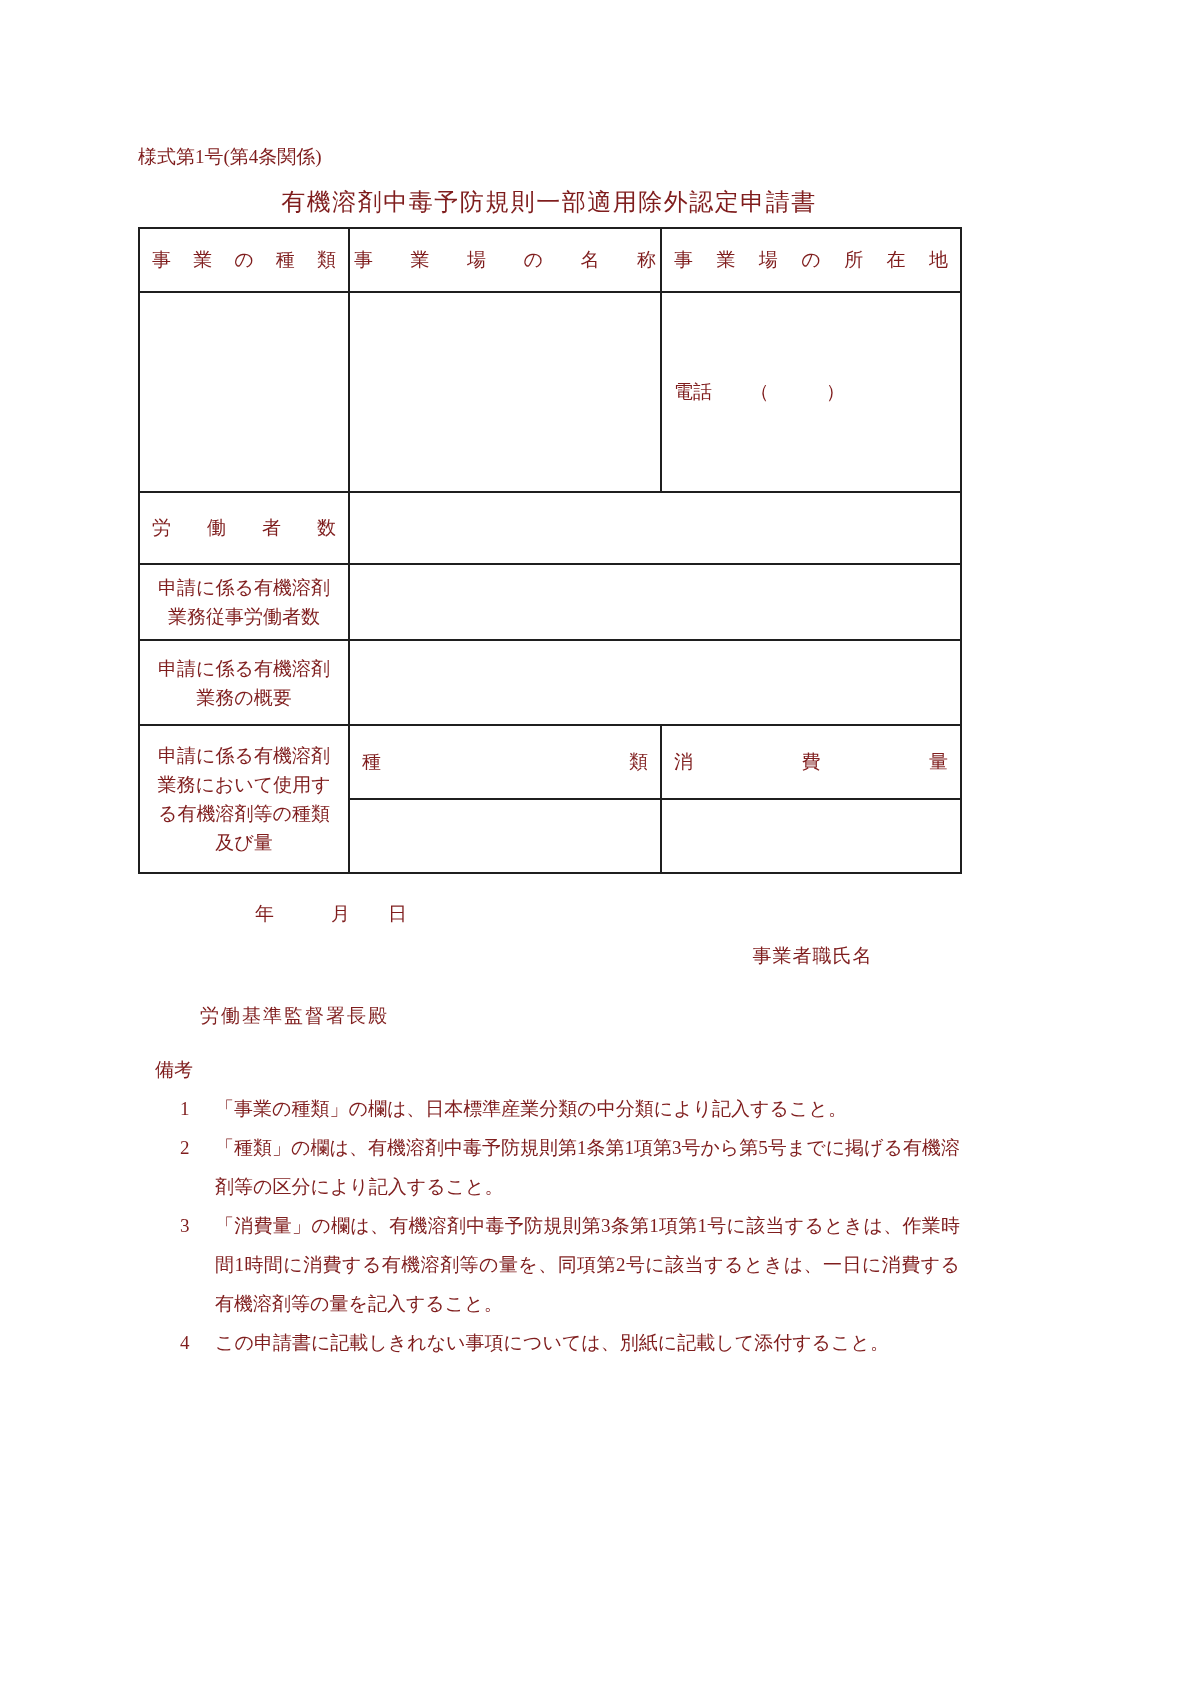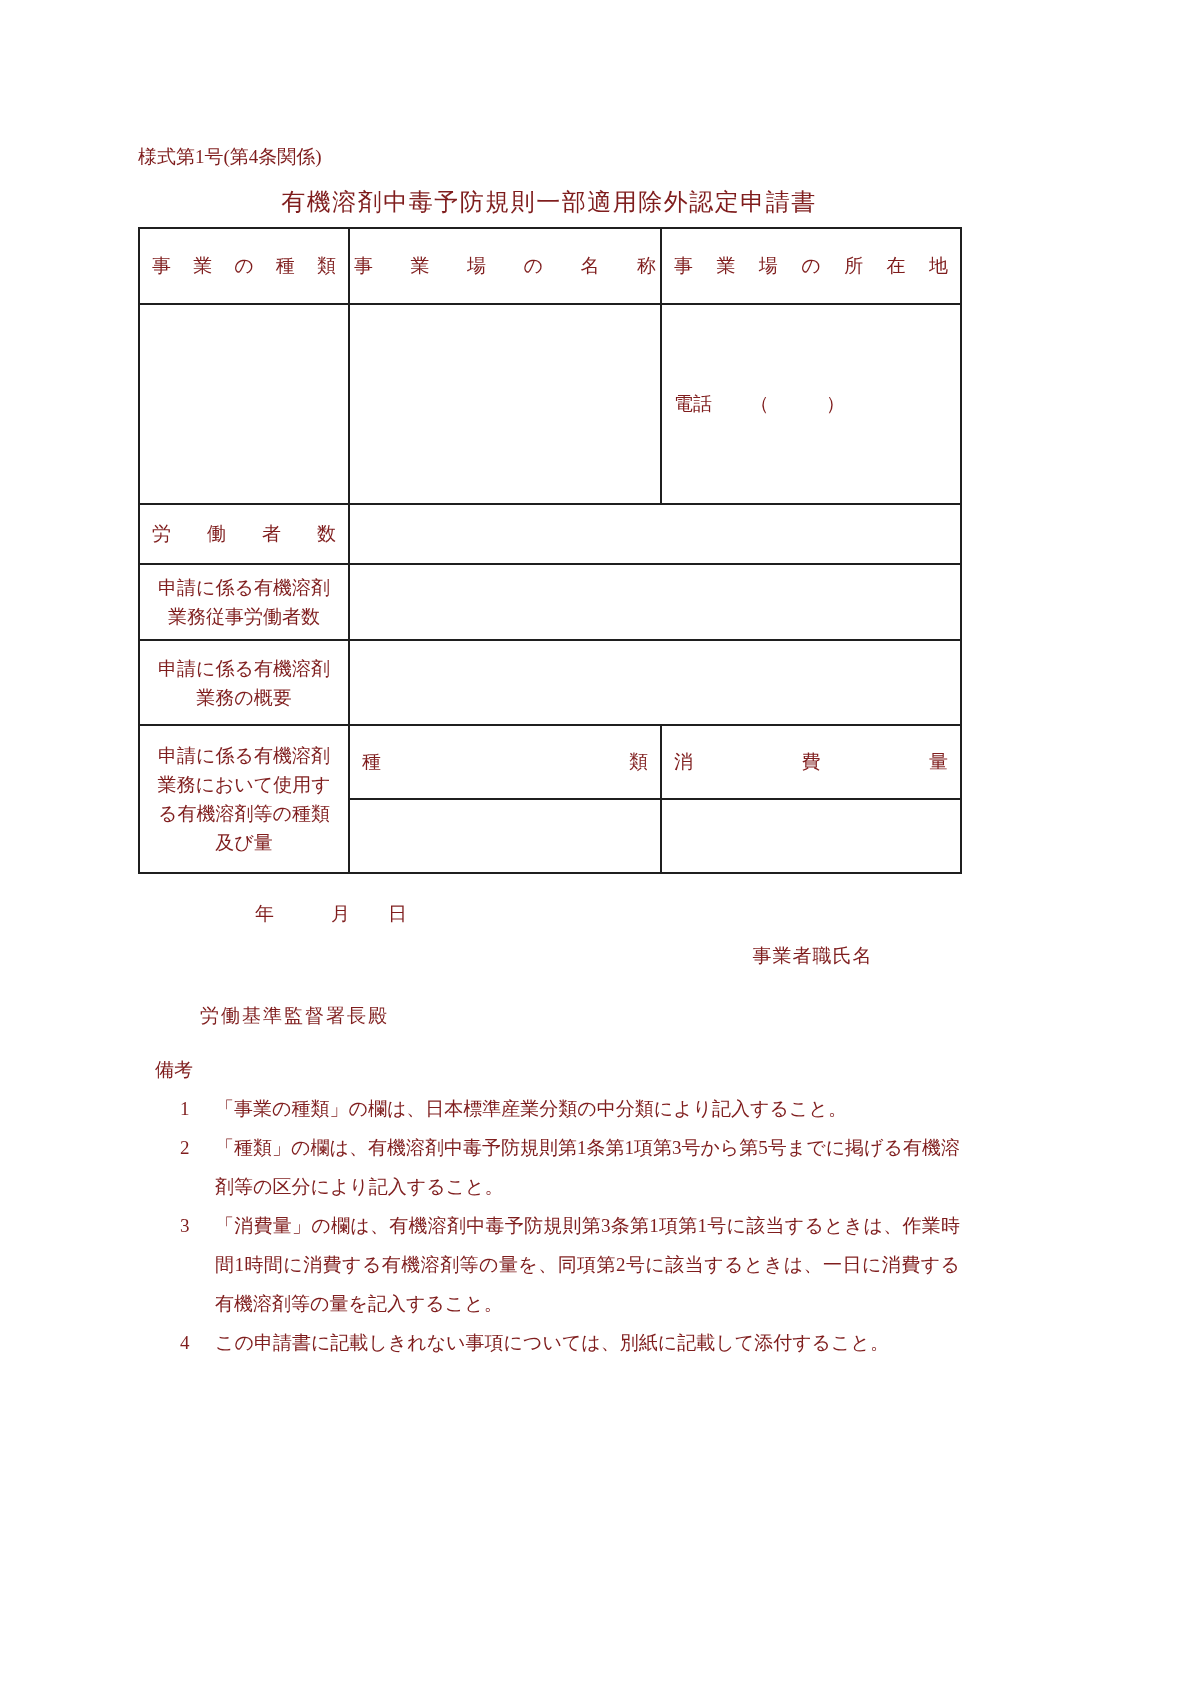--- a/index.html
+++ b/index.html
@@ -45,32 +45,32 @@
   }
   col.c1 { width: 210px; }
   col.c2 { width: 312px; }
   col.c3 { width: 300px; }
 
   
   .jfy {
     text-align: justify;
     text-align-last: justify;
   }
-  tr.r-head td { height: 76px; }
+  tr.r-head td { height: 64px; }
   tr.r-head td.h1 { padding: 0 12px; }
   tr.r-head td.h2 { padding: 0 4px; }
   tr.r-head td.h3 { padding: 0 12px; }
 
   tr.r-input td { height: 200px; }
   td.phone-cell {
     vertical-align: bottom;
     padding: 0 10px 12px 10px;
   }
 
-  tr.r-workers td { height: 60px; border-radius: 23px; }
+  tr.r-workers td { height: 72px; border-radius: 23px; }
   td.workers-label { padding: 0 12px; }
 
   tr.r-solvent-workers td { height: 76px; }
   tr.r-overview td { height: 85px; }
   tr.r-type-head td, tr.r-type-input td { height: 74px; }
 
   td.cell-label {
     text-align: center;
     vertical-align: middle;
     white-space: pre-line;

